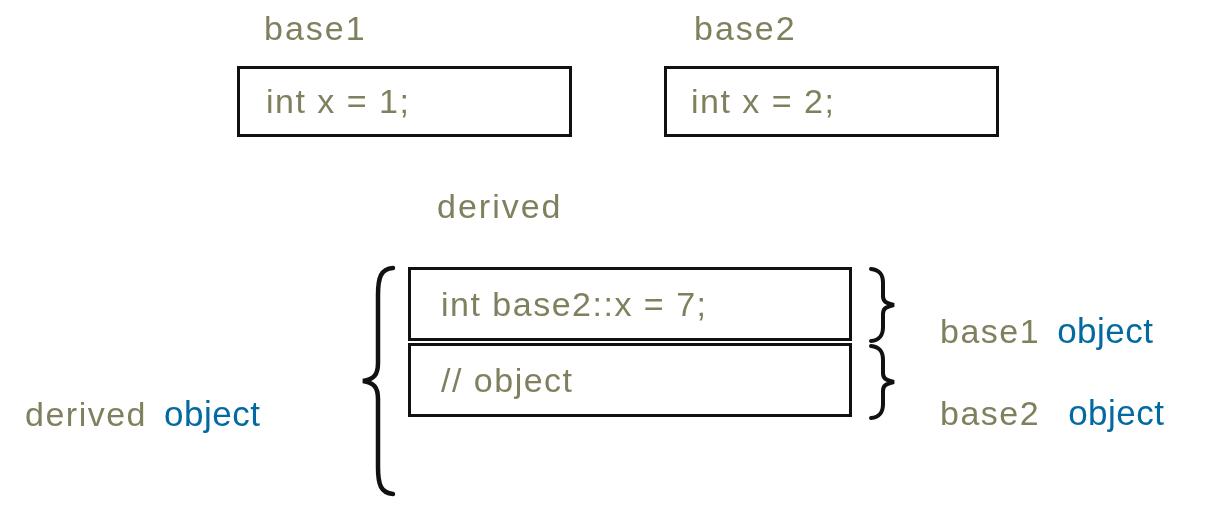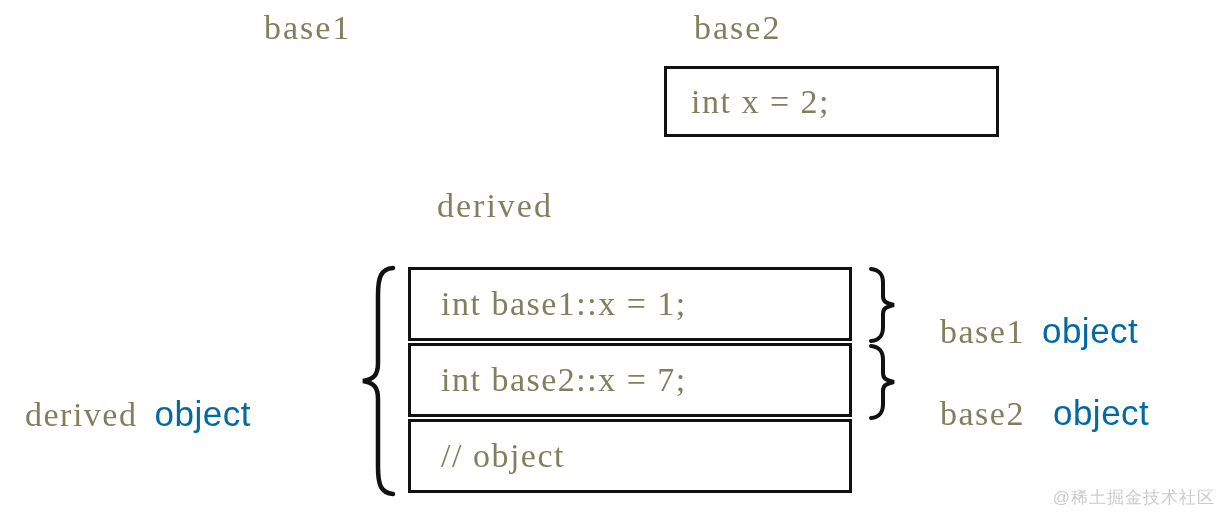--- a/index.html
+++ b/index.html
@@ -12,21 +12,21 @@
     width: 1227px;
     height: 513px;
     background: #ffffff;
     overflow: hidden;
     font-family: "DejaVu Sans Mono", monospace;
   }
   .abs { position: absolute; }
 
   
   .code {
-    font-family: Liberation Serif, serif;
+    font-family: Liberation Sans, sans-serif;
     color: #80805f;
     font-size: 34px;
     letter-spacing: 1.5px;
     white-space: pre;
   }
 
   
   .obj-word {
     font-family: "Liberation Sans", sans-serif;
     color: #0369a1;
@@ -82,32 +82,32 @@
   }
 
   svg.brace { display: block; }
 </style>
 </head>
 <body>
 
 <div class="canvas">
 
   <div class="abs code box-label" style="left:264px; top:8px;">base1</div>
+  <div class="abs mem-box" style="left:237px; top:66px; width:335px; height:71px;">
+    <span class="code">int x = 1;</span>
+  </div>
 
   <div class="abs code box-label" style="left:694px; top:8px;">base2</div>
   <div class="abs mem-box" style="left:664px; top:66px; width:335px; height:71px;padding-left:24px;">
     <span class="code">int x = 2;</span>
   </div>
 
   <div class="abs code box-label" style="left:437px; top:186px;">derived</div>
 
   <div class="abs rows-stack" style="left:408px; top:267px;">
-    <div class="row-box">
-      <span class="code">int base1::x = 1;</span>
-    </div>
     <div class="row-box">
       <span class="code">int base2::x = 7;</span>
     </div>
     <div class="row-box">
       <span class="code">// object</span>
     </div>
   </div>
 
   <div class="abs annot" style="left:25px; top:371px;">
     <span class="code">derived</span>
@@ -127,15 +127,14 @@
 
   <div class="abs annot" style="left:940px; top:288px;">
     <span class="code">base1</span>
     <span class="obj-word">object</span>
   </div>
   <div class="abs annot" style="left:940px; top:370px; gap:28px;">
     <span class="code">base2</span>
     <span class="obj-word">object</span>
   </div>
 
-  <div class="abs watermark" style="right:12px; bottom:4px;">@稀土掘金技术社区</div>
 
 </div>
 
 </body></html>

